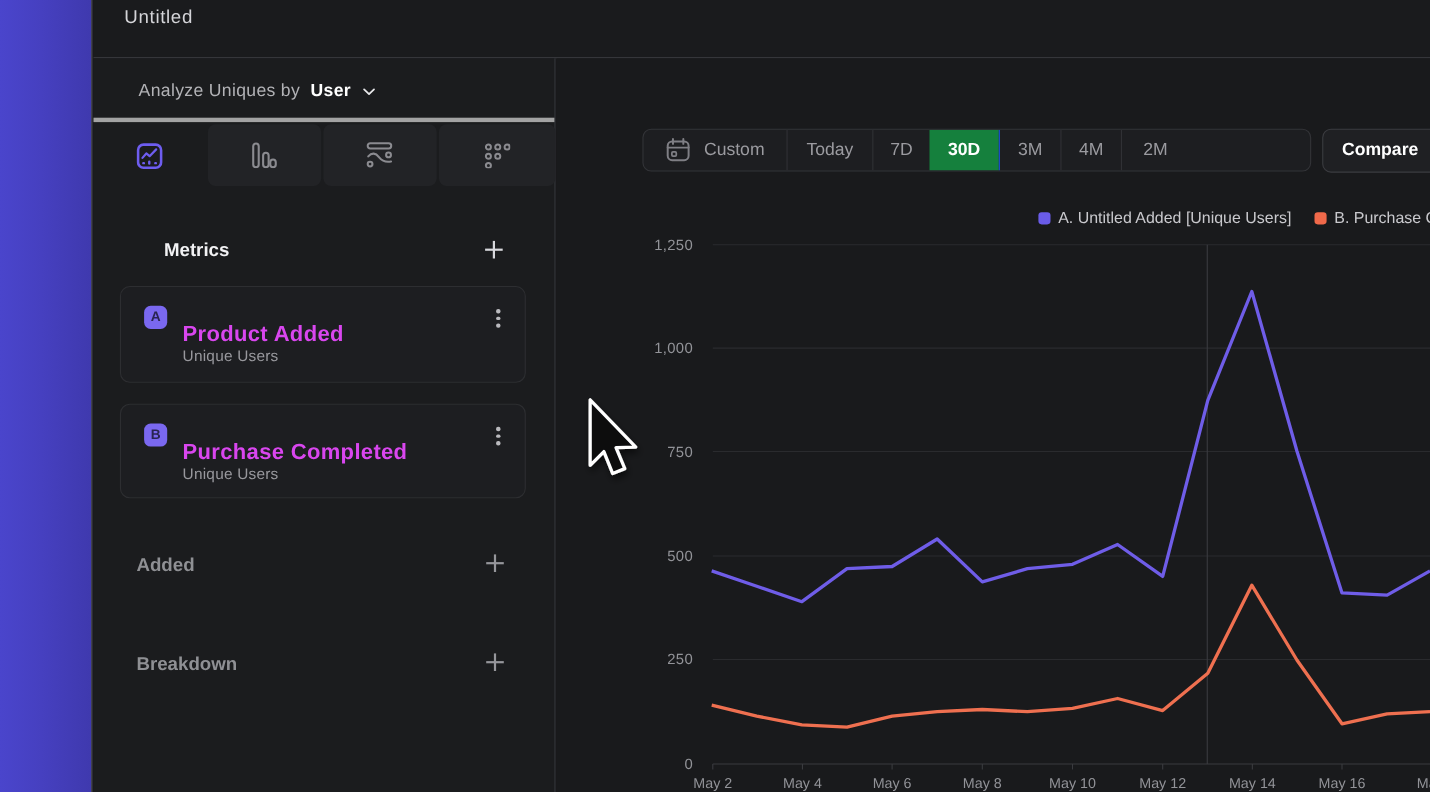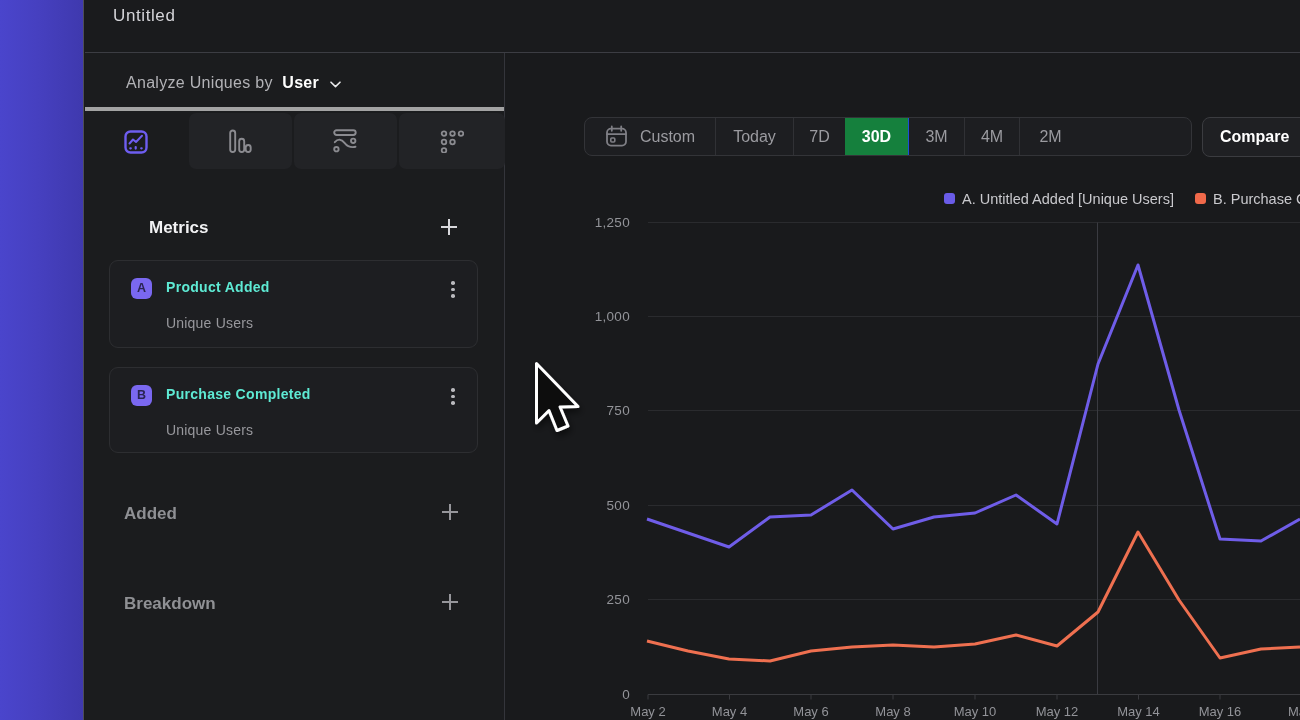--- a/index.html
+++ b/index.html
@@ -25,21 +25,21 @@
   .plus { position:absolute; width:16px; height:16px; }
   .plus:before, .plus:after { content:""; position:absolute; background:#d8d8dc; }
   .plus:before { left:7px; top:0; width:1.6px; height:16px; }
   .plus:after { left:0; top:7px; width:16px; height:1.6px; }
   .plus.gray:before, .plus.gray:after { background:#96969b; }
   .card { position:absolute; left:24px; width:369px; background:#1d1e21;
     border:1px solid #2d2e31; border-radius:9px; }
   .badge { position:absolute; left:21px; top:17px; width:21px; height:21px;
     background:#7a68f0; border-radius:6px; color:#292452; font-weight:700;
     font-size:12.5px; text-align:center; line-height:21px; }
-  .ctitle { position:absolute; left:56px; top:18px; font-size:14px; letter-spacing:0.3px; font-weight:700; color:#5eead4; }
+  .ctitle { position:absolute; left:56px; top:32px; font-size:20px; letter-spacing:0.3px; font-weight:700; color:#d946ef; }
   .csub { position:absolute; left:56px; top:54px; font-size:14px; letter-spacing:0.2px; color:#98989d; }
   .dots { position:absolute; right:22px; top:20px; width:4px; height:18px; }
   .dots i { position:absolute; left:0; width:3.6px; height:3.6px; border-radius:50%; background:#bababe; }
   .sect { position:absolute; left:39px; font-size:17px; font-weight:700; color:#8f9094; }
   .chart { position:absolute; left:506px; top:53px; width:794px; height:667px; background:#191a1c; }
   .btnbar { position:absolute; left:78px; top:64px; width:608px; height:39px;
     background:#1d1e21; border:1px solid #333438; border-radius:8px;
     display:flex; align-items:stretch; overflow:hidden; }
   .seg { display:flex; align-items:center; justify-content:center;
     font-size:16px; color:#9b9ba0; border-right:1px solid #303135; }

